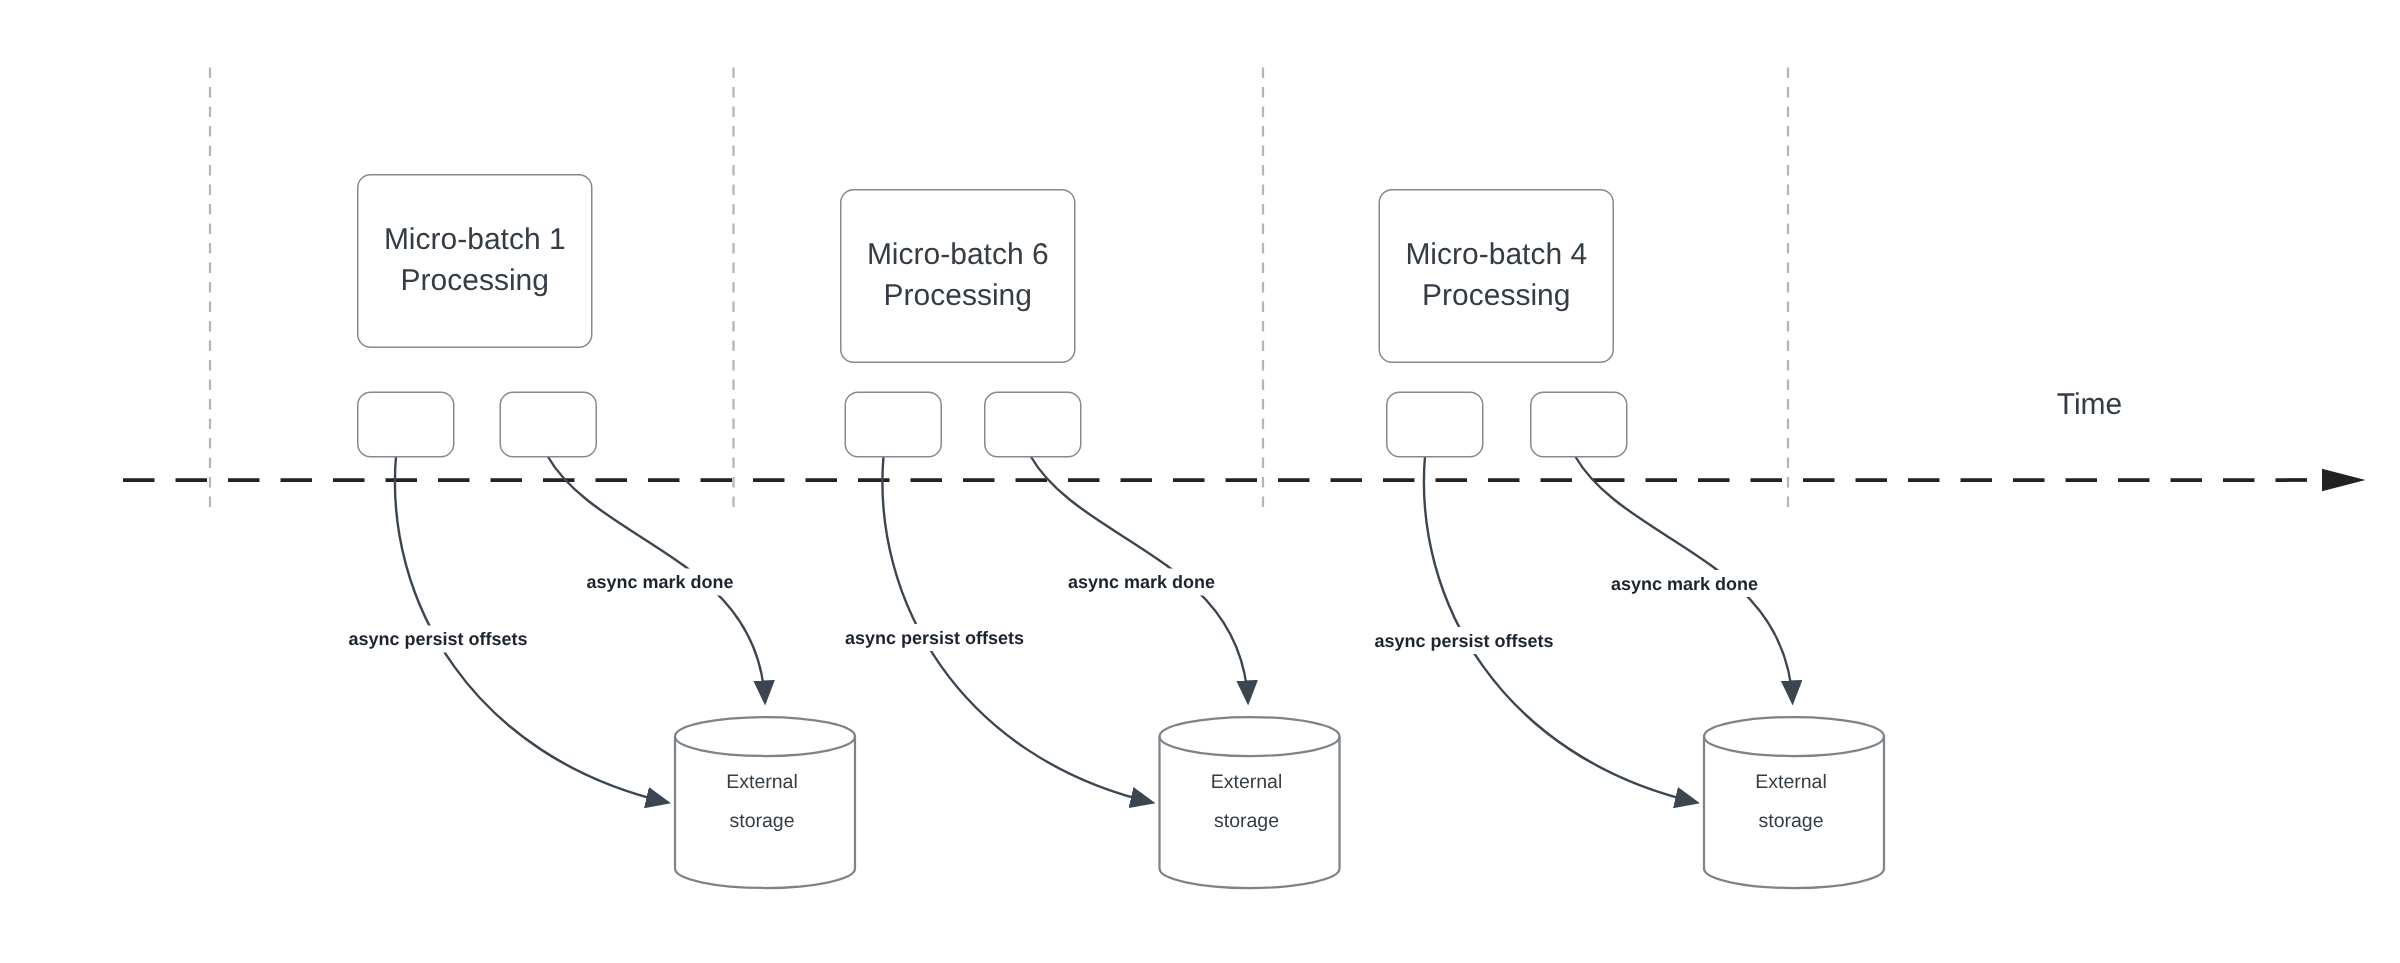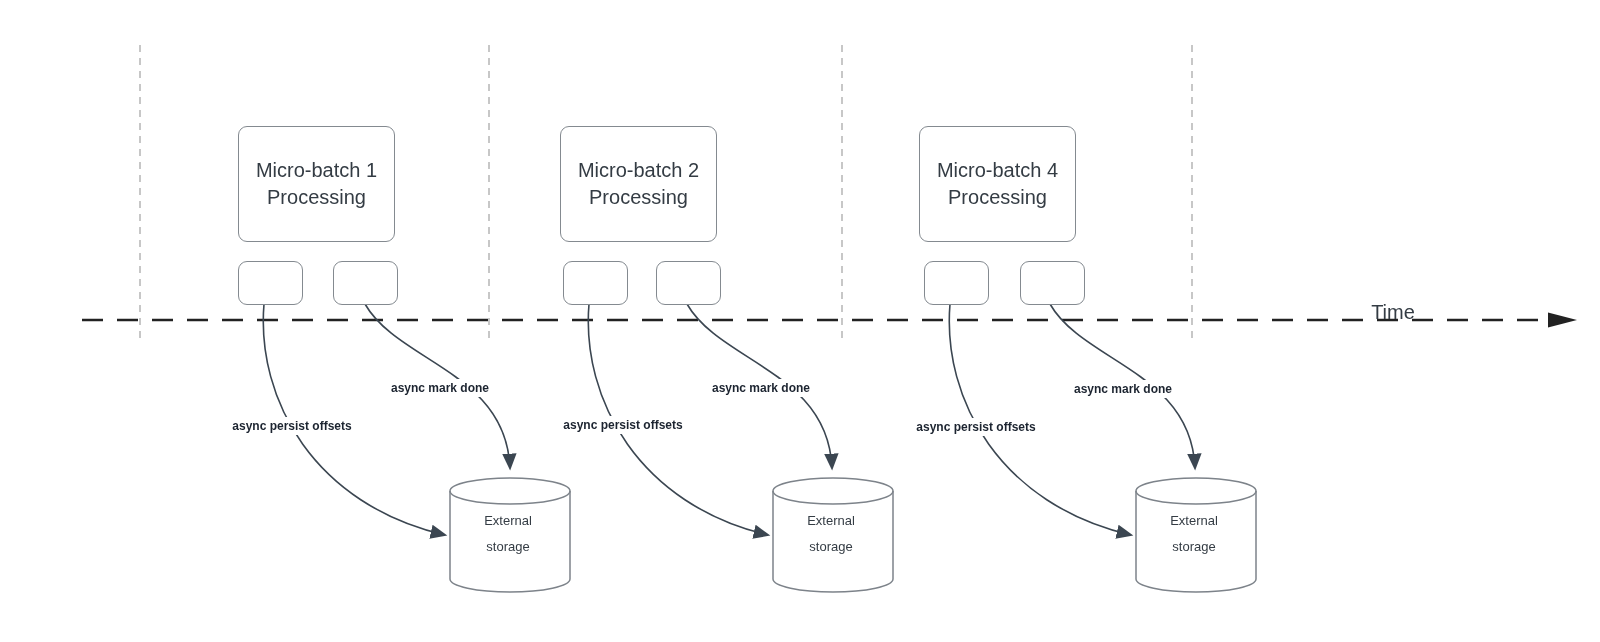--- a/index.html
+++ b/index.html
@@ -29,21 +29,21 @@
   .flow-label{
     position:absolute;font-size:12px;font-weight:bold;color:var(--label-text);
     text-align:center;background:#ffffff;line-height:18px;padding:0 2px;
   }
   .storage-label{
     position:absolute;width:116px;text-align:center;color:var(--shape-text);
     font-size:13px;line-height:26px;
   }
   .time-label{
     position:absolute;left:1348px;top:259px;width:90px;text-align:center;
-    color:var(--shape-text);font-size:20px;margin-top:42px;
+    color:var(--shape-text);font-size:20px;
   }
 </style>
 </head>
 <body>
 
 <div id="canvas">
 
   <svg id="wires" viewBox="0 0 1600 642" xmlns="http://www.w3.org/2000/svg">
     <defs>
       <marker id="arrow" markerWidth="11" markerHeight="9" refX="9" refY="4.5" orient="auto">
@@ -75,35 +75,35 @@
     <g>
       <path d="M 773 491 a 60 13 0 0 1 120 0 v 88 a 60 13 0 0 1 -120 0 z" fill="#ffffff" stroke="#7d838a" stroke-width="1.5"></path>
       <path d="M 773 491 a 60 13 0 0 0 120 0" fill="none" stroke="#7d838a" stroke-width="1.5"></path>
     </g>
     <g>
       <path d="M 1136 491 a 60 13 0 0 1 120 0 v 88 a 60 13 0 0 1 -120 0 z" fill="#ffffff" stroke="#7d838a" stroke-width="1.5"></path>
       <path d="M 1136 491 a 60 13 0 0 0 120 0" fill="none" stroke="#7d838a" stroke-width="1.5"></path>
     </g>
   </svg>
 
-  <div class="proc-box" style="left:238px;top:126px;">
+  <div class="proc-box" style="left:238px;top:116px;">
     <span>Micro-batch 1</span>
     <span>Processing</span>
   </div>
   <div class="task-box" style="left:238px;top:261px;"></div>
   <div class="task-box" style="left:333px;top:261px;"></div>
   <div class="flow-label" style="left:200px;top:417px;width:180px;">async persist offsets</div>
   <div class="flow-label" style="left:363px;top:379px;width:150px;">async mark done</div>
   <div class="storage-label" style="left:450px;top:508px;">
     <div>External</div>
     <div>storage</div>
   </div>
 
   <div class="proc-box" style="left:560px;top:126px;">
-    <span>Micro-batch 2</span>
+    <span>Micro-batch 6</span>
     <span>Processing</span>
   </div>
   <div class="task-box" style="left:563px;top:261px;"></div>
   <div class="task-box" style="left:656px;top:261px;"></div>
   <div class="flow-label" style="left:531px;top:416px;width:180px;">async persist offsets</div>
   <div class="flow-label" style="left:684px;top:379px;width:150px;">async mark done</div>
   <div class="storage-label" style="left:773px;top:508px;">
     <div>External</div>
     <div>storage</div>
   </div>

